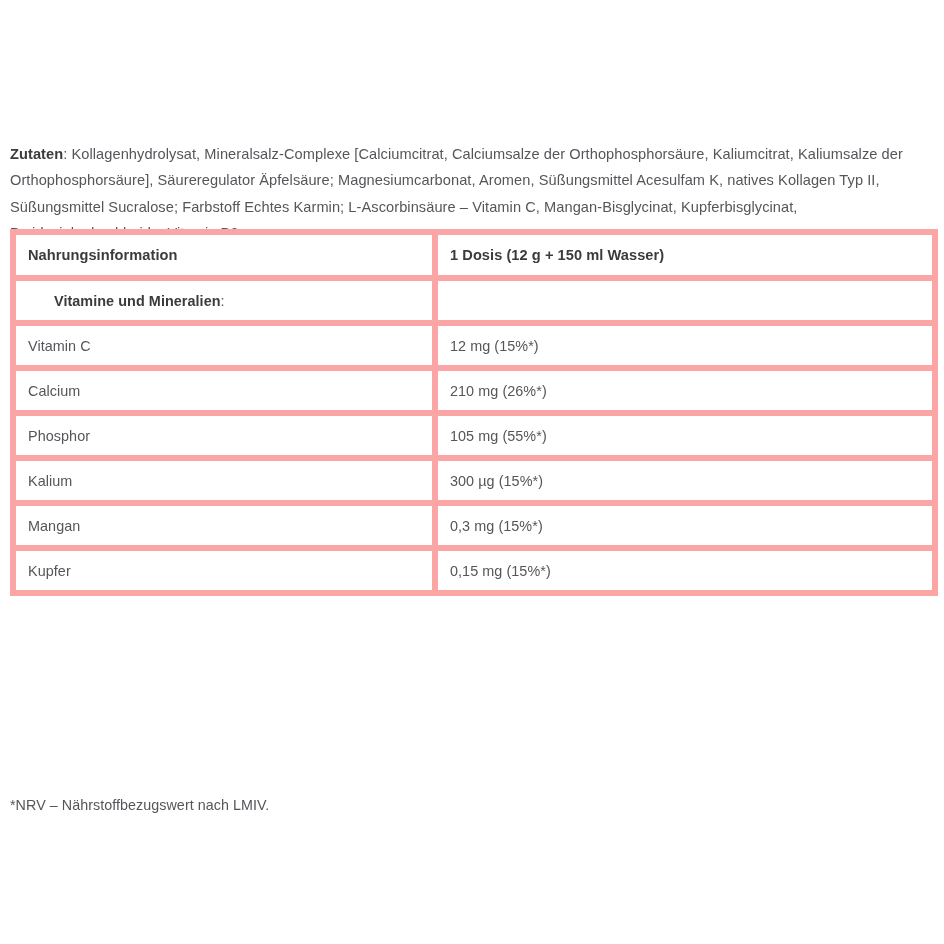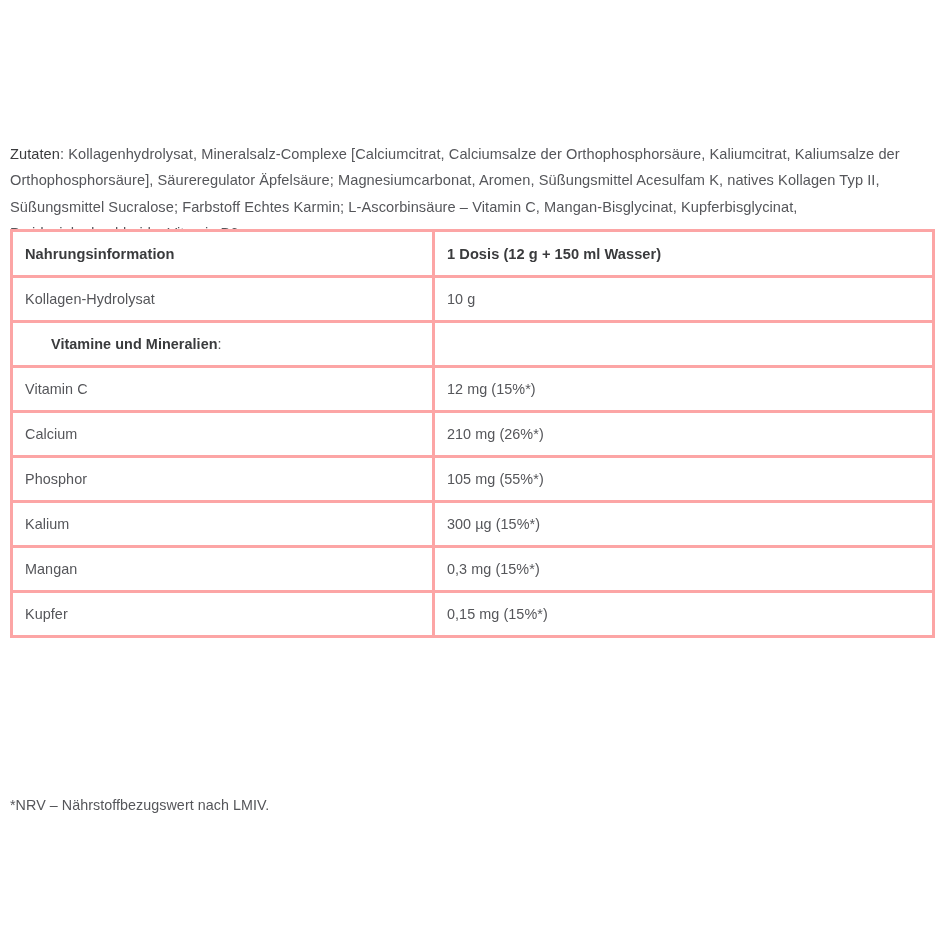--- a/index.html
+++ b/index.html
@@ -28,36 +28,36 @@
     left: 10px;
     top: 126px;
     width: 924px;
     font-size: 14.6px;
     line-height: 26.5px;
     color: #55565a;
     letter-spacing: 0.005em;
     text-align: left;
   }
   .ingredients .lead {
-    font-weight: 400;
+    font-weight: 700;
     color: #3a3b3d;
   }
   
   .nutrition-table {
     position: absolute;
     left: 10px;
     top: 229px;
     width: 922px;
     border-collapse: collapse;
     table-layout: fixed;
     background: #ffffff;
   }
   .nutrition-table td,
   .nutrition-table th {
-    border: 3px solid #fca5a5;
+    border: 6px solid #fca5a5;
     padding: 0 0 0 12px;
     height: 45px;
     vertical-align: middle;
     font-size: 14.4px;
     color: #55565a;
     font-weight: 400;
     text-align: left;
     letter-spacing: 0.004em;
     box-sizing: border-box;
     overflow: hidden;
@@ -105,24 +105,20 @@
       <col class="c1">
       <col class="c2">
     </colgroup>
     <thead>
       <tr>
         <th>Nahrungsinformation</th>
         <th>1 Dosis (12 g + 150 ml Wasser)</th>
       </tr>
     </thead>
     <tbody id="table-body">
-        <tr>
-          <td class="label"><span>Kollagen-Hydrolysat</span></td>
-          <td class="value"><span>10 g</span></td>
-        </tr>
         <tr class="group-row">
           <td class="label"><span>Vitamine und Mineralien</span><span class="colon">:</span></td>
           <td class="value"><span></span></td>
         </tr>
         <tr>
           <td class="label"><span>Vitamin C</span></td>
           <td class="value"><span>12 mg (15%*)</span></td>
         </tr>
         <tr>
           <td class="label"><span>Calcium</span></td>

